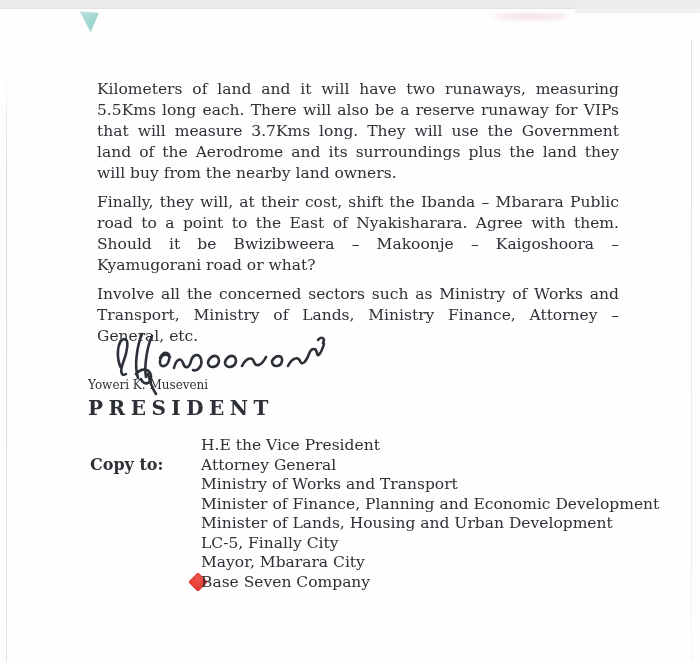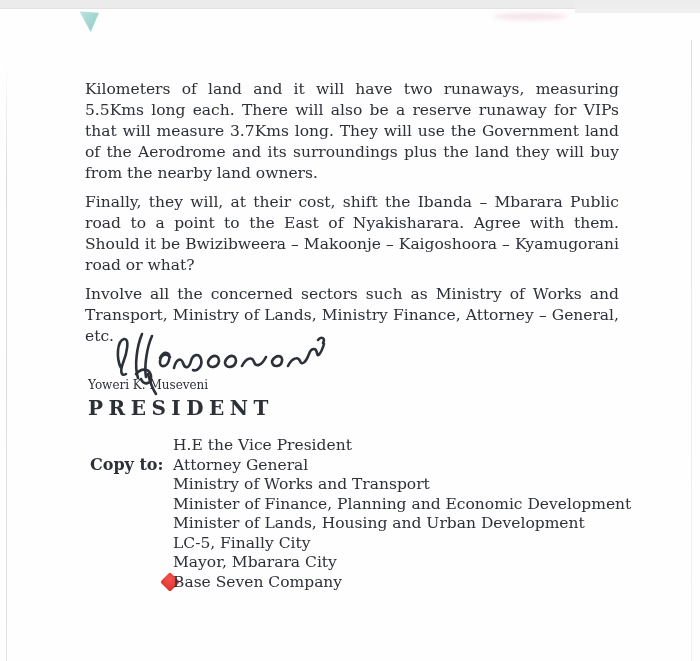--- a/index.html
+++ b/index.html
@@ -38,38 +38,38 @@
     position:absolute;left:77px;top:11px;width:22px;height:21px;
     background:linear-gradient(135deg,#bde4e0,#8fccc6);
     clip-path:polygon(12% 2%,100% 8%,62% 100%);
   }
   
   .body-text{
     position:absolute;left:85px;top:79px;width:534px;
     font-size:15.5px;line-height:21px;
     text-align:justify;
   }
-  .body-text p{margin:0 0 8px 0;}
+  .body-text p{margin:0 0 8px 12px;}
   
   .signature{position:absolute;left:112px;top:328px;}
   .signer-name{position:absolute;left:88px;top:378px;font-size:12px;}
   .signer-title{
     position:absolute;left:88px;top:396px;
     font-size:20px;font-weight:bold;letter-spacing:5.5px;
   }
   
   .copy-label{
     position:absolute;left:90px;top:436px;
     font-size:16px;font-weight:bold;margin-top:19px;
   }
   .recipients{
     position:absolute;left:173px;top:436px;
     font-size:15.5px;line-height:19.5px;
   }
-  .recipient{position:relative;}
+  .recipient{position:relative;margin-left:28px;}
   .recipient .r-text{position:relative;z-index:1;}
   .diamond{
     position:absolute;left:-10px;top:2px;width:14px;height:14px;
     background:radial-gradient(circle at 35% 35%,#f0564e,#dd2e28);
     transform:rotate(45deg);
     border-radius:2px;
     z-index:0;
   }
 </style>
 </head>

